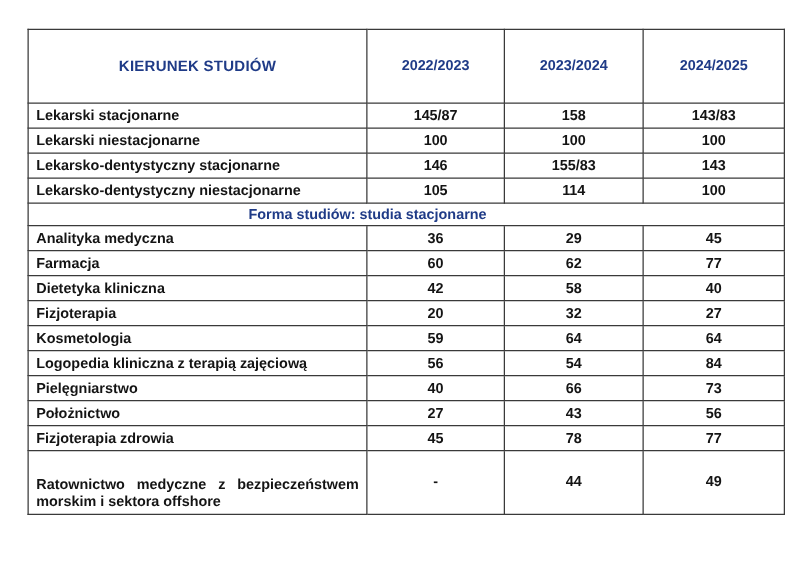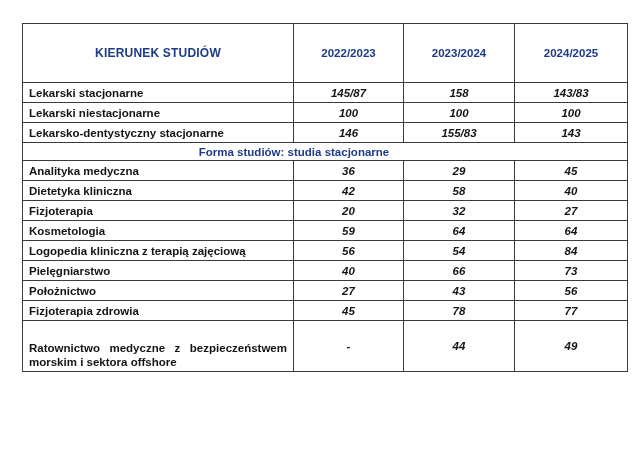--- a/index.html
+++ b/index.html
@@ -27,21 +27,21 @@
     white-space: nowrap;
   }
   .grid tr.header-row th {
     height: 59px;
     text-align: center;
     color: var(--accent);
   }
   .grid tr.header-row th.program-head { font-size: 12px; letter-spacing: 0.2px; }
   .grid tr.std { height: 20px; }
   .name-cell { text-align: left; padding-left: 7px; }
-  .value-cell { text-align: center; font-style: italic; }
+  .value-cell { text-align: center; }
   .grid tr.section-row td {
     height: 18px;
     text-align: center;
     color: var(--accent);
     padding-right: 68px; 
   }
   .grid tr.tall-row { height: 31px; }
   .grid tr.tall-row td.name-cell {
     white-space: normal;
     text-align: justify;
@@ -81,32 +81,44 @@
           <td class="value-cell">100</td>
           <td class="value-cell">100</td>
           <td class="value-cell">100</td>
         </tr>
         <tr class="std">
           <td class="name-cell">Lekarsko-dentystyczny stacjonarne</td>
           <td class="value-cell">146</td>
           <td class="value-cell">155/83</td>
           <td class="value-cell">143</td>
         </tr>
+        <tr class="std">
+          <td class="name-cell">Lekarsko-dentystyczny niestacjonarne</td>
+          <td class="value-cell">105</td>
+          <td class="value-cell">114</td>
+          <td class="value-cell">100</td>
+        </tr>
       </tbody>
     <tbody>
       <tr class="section-row">
         <td colspan="4">Forma studiów: studia stacjonarne</td>
       </tr>
     </tbody>
     <tbody id="rows-bottom">
         <tr class="std">
           <td class="name-cell">Analityka medyczna</td>
           <td class="value-cell">36</td>
           <td class="value-cell">29</td>
           <td class="value-cell">45</td>
+        </tr>
+        <tr class="std">
+          <td class="name-cell">Farmacja</td>
+          <td class="value-cell">60</td>
+          <td class="value-cell">62</td>
+          <td class="value-cell">77</td>
         </tr>
         <tr class="std">
           <td class="name-cell">Dietetyka kliniczna</td>
           <td class="value-cell">42</td>
           <td class="value-cell">58</td>
           <td class="value-cell">40</td>
         </tr>
         <tr class="std">
           <td class="name-cell">Fizjoterapia</td>
           <td class="value-cell">20</td>

